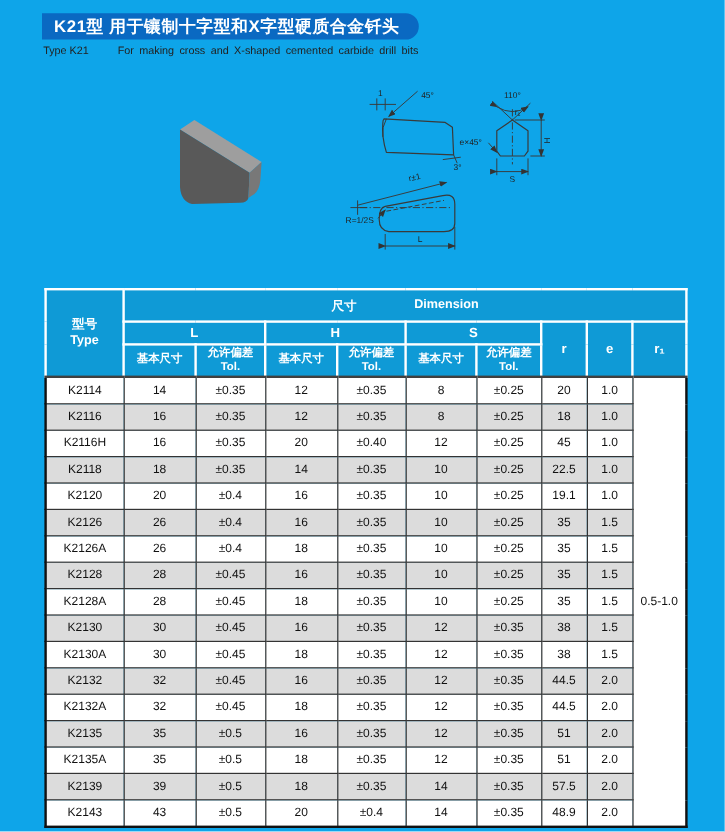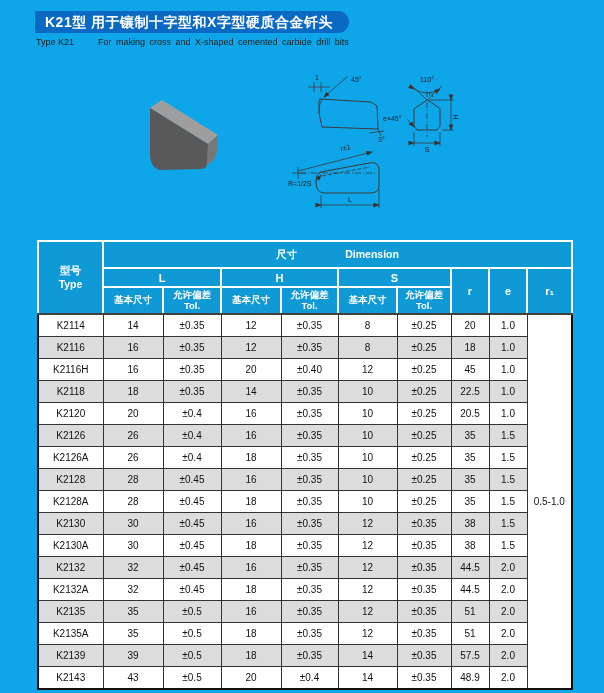--- a/index.html
+++ b/index.html
@@ -216,21 +216,21 @@
           <td>1.0</td>
         </tr>
         <tr>
           <td>K2120</td>
           <td>20</td>
           <td>±0.4</td>
           <td>16</td>
           <td>±0.35</td>
           <td>10</td>
           <td>±0.25</td>
-          <td>20.5</td>
+          <td>19.1</td>
           <td>1.0</td>
         </tr>
         <tr>
           <td>K2126</td>
           <td>26</td>
           <td>±0.4</td>
           <td>16</td>
           <td>±0.35</td>
           <td>10</td>
           <td>±0.25</td>

